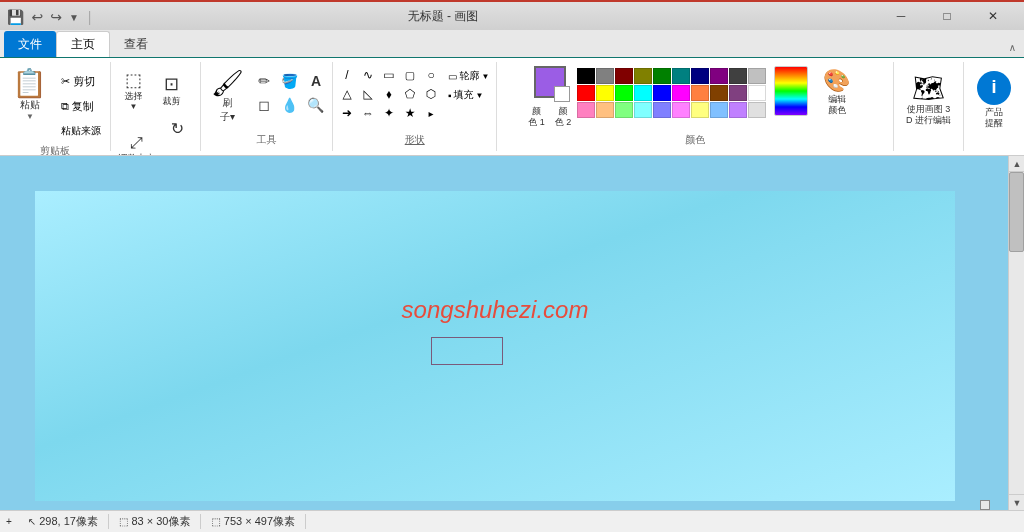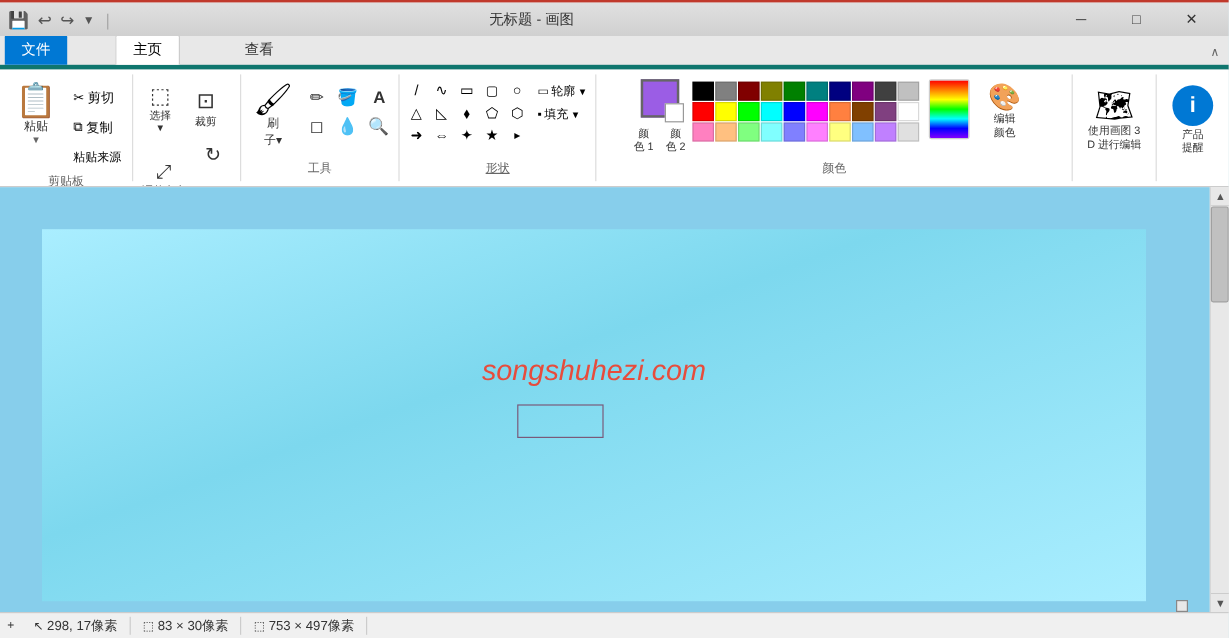--- a/index.html
+++ b/index.html
@@ -163,21 +163,21 @@
     <span style="color:#aaa;margin:0 2px;">|</span>
   </div>
   <span style="flex:1;font-size:12px;color:#333;text-align:center;">无标题 - 画图</span>
   <div style="display:flex;gap:0;">
     <div class="win-btn" style="width:46px;height:30px;display:flex;align-items:center;justify-content:center;cursor:pointer;font-size:12px;">─</div>
     <div class="win-btn" style="width:46px;height:30px;display:flex;align-items:center;justify-content:center;cursor:pointer;font-size:12px;">□</div>
     <div class="win-btn close" style="width:46px;height:30px;display:flex;align-items:center;justify-content:center;cursor:pointer;font-size:12px;color:#333;">✕</div>
   </div>
 </div>
 
-<div id="ribbon-tabs" style="height:28px;background:#e8e8e8;display:flex;align-items:flex-end;padding-left:4px;border-bottom:4px solid #0f766e;gap:40px;">
+<div id="ribbon-tabs" style="height:28px;background:#e8e8e8;display:flex;align-items:flex-end;padding-left:4px;border-bottom:1px solid #0f766e;">
   <div class="ribbon-tab" style="padding:4px 14px;font-size:12px;cursor:pointer;background:#0078d4;color:white;border-radius:3px 3px 0 0;height:26px;display:flex;align-items:center;">
     <span>文件</span>
   </div>
   <div class="ribbon-tab active" style="padding:4px 14px;font-size:12px;cursor:pointer;background:white;border:1px solid #ccc;border-bottom:none;border-radius:3px 3px 0 0;height:26px;display:flex;align-items:center;">
     <span>主页</span>
   </div>
   <div class="ribbon-tab" style="padding:4px 14px;font-size:12px;cursor:pointer;border-radius:3px 3px 0 0;height:26px;display:flex;align-items:center;color:#333;">
     <span>查看</span>
   </div>
   <div style="flex:1;"></div>

